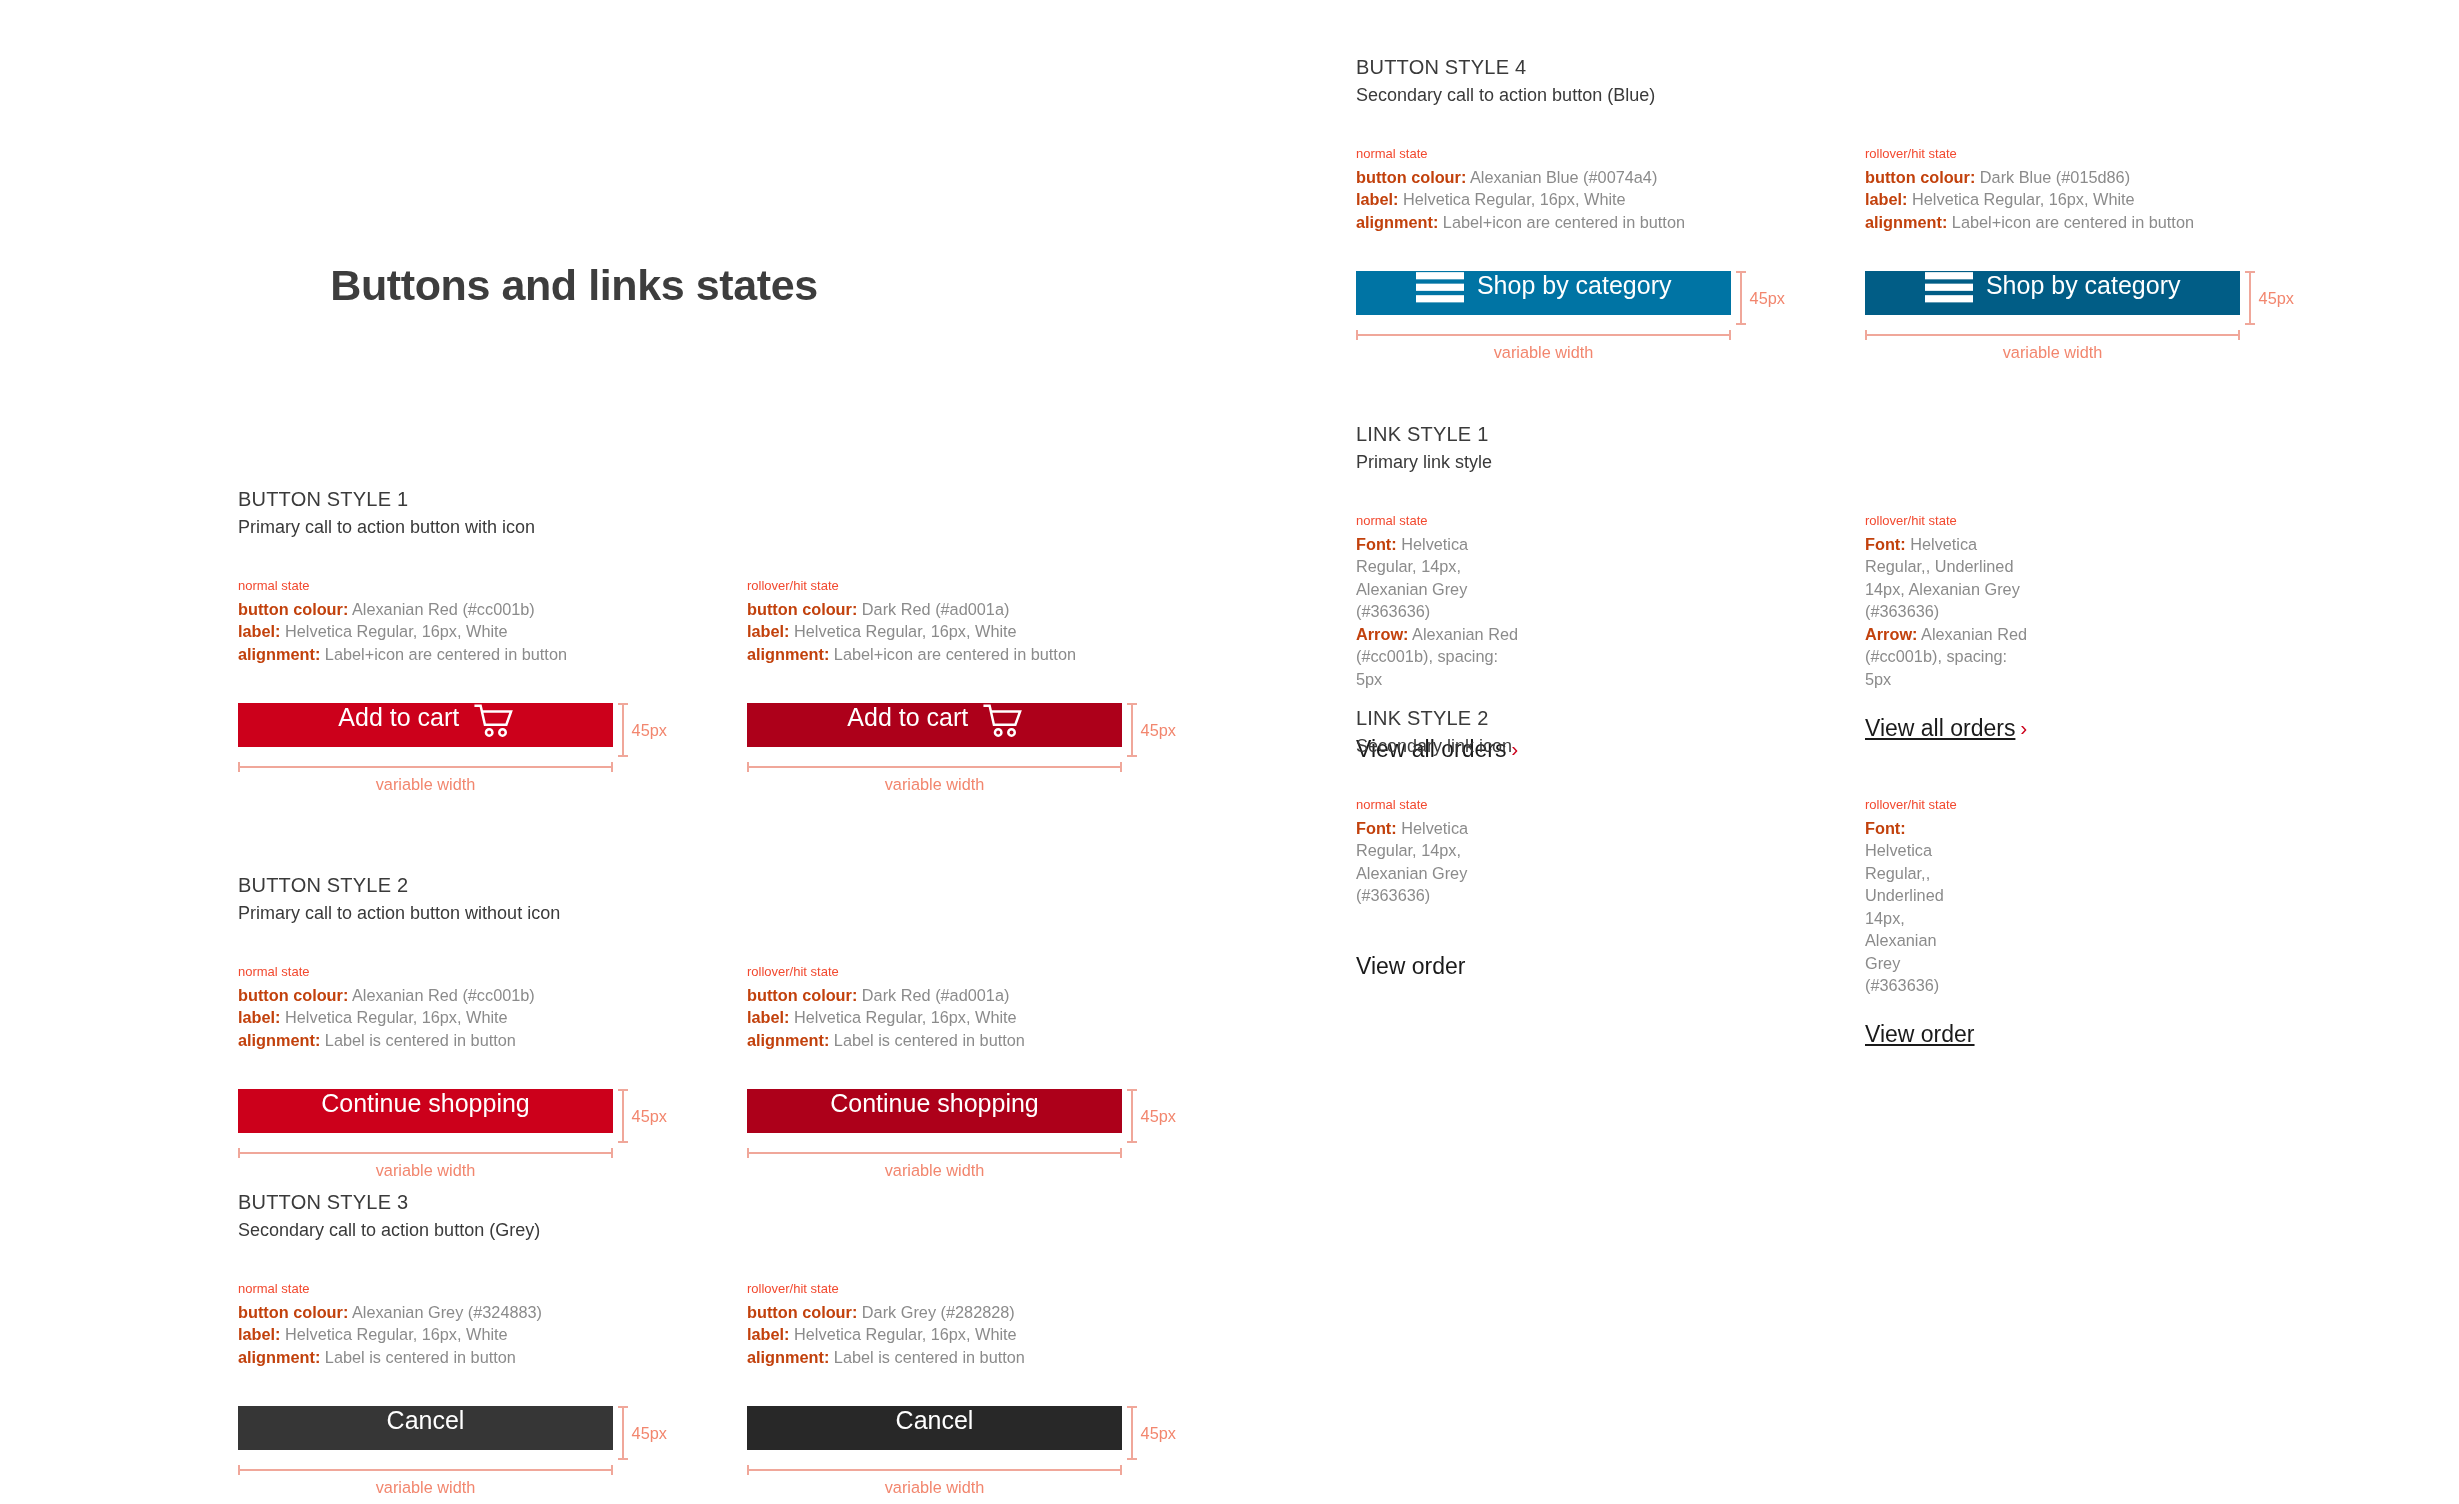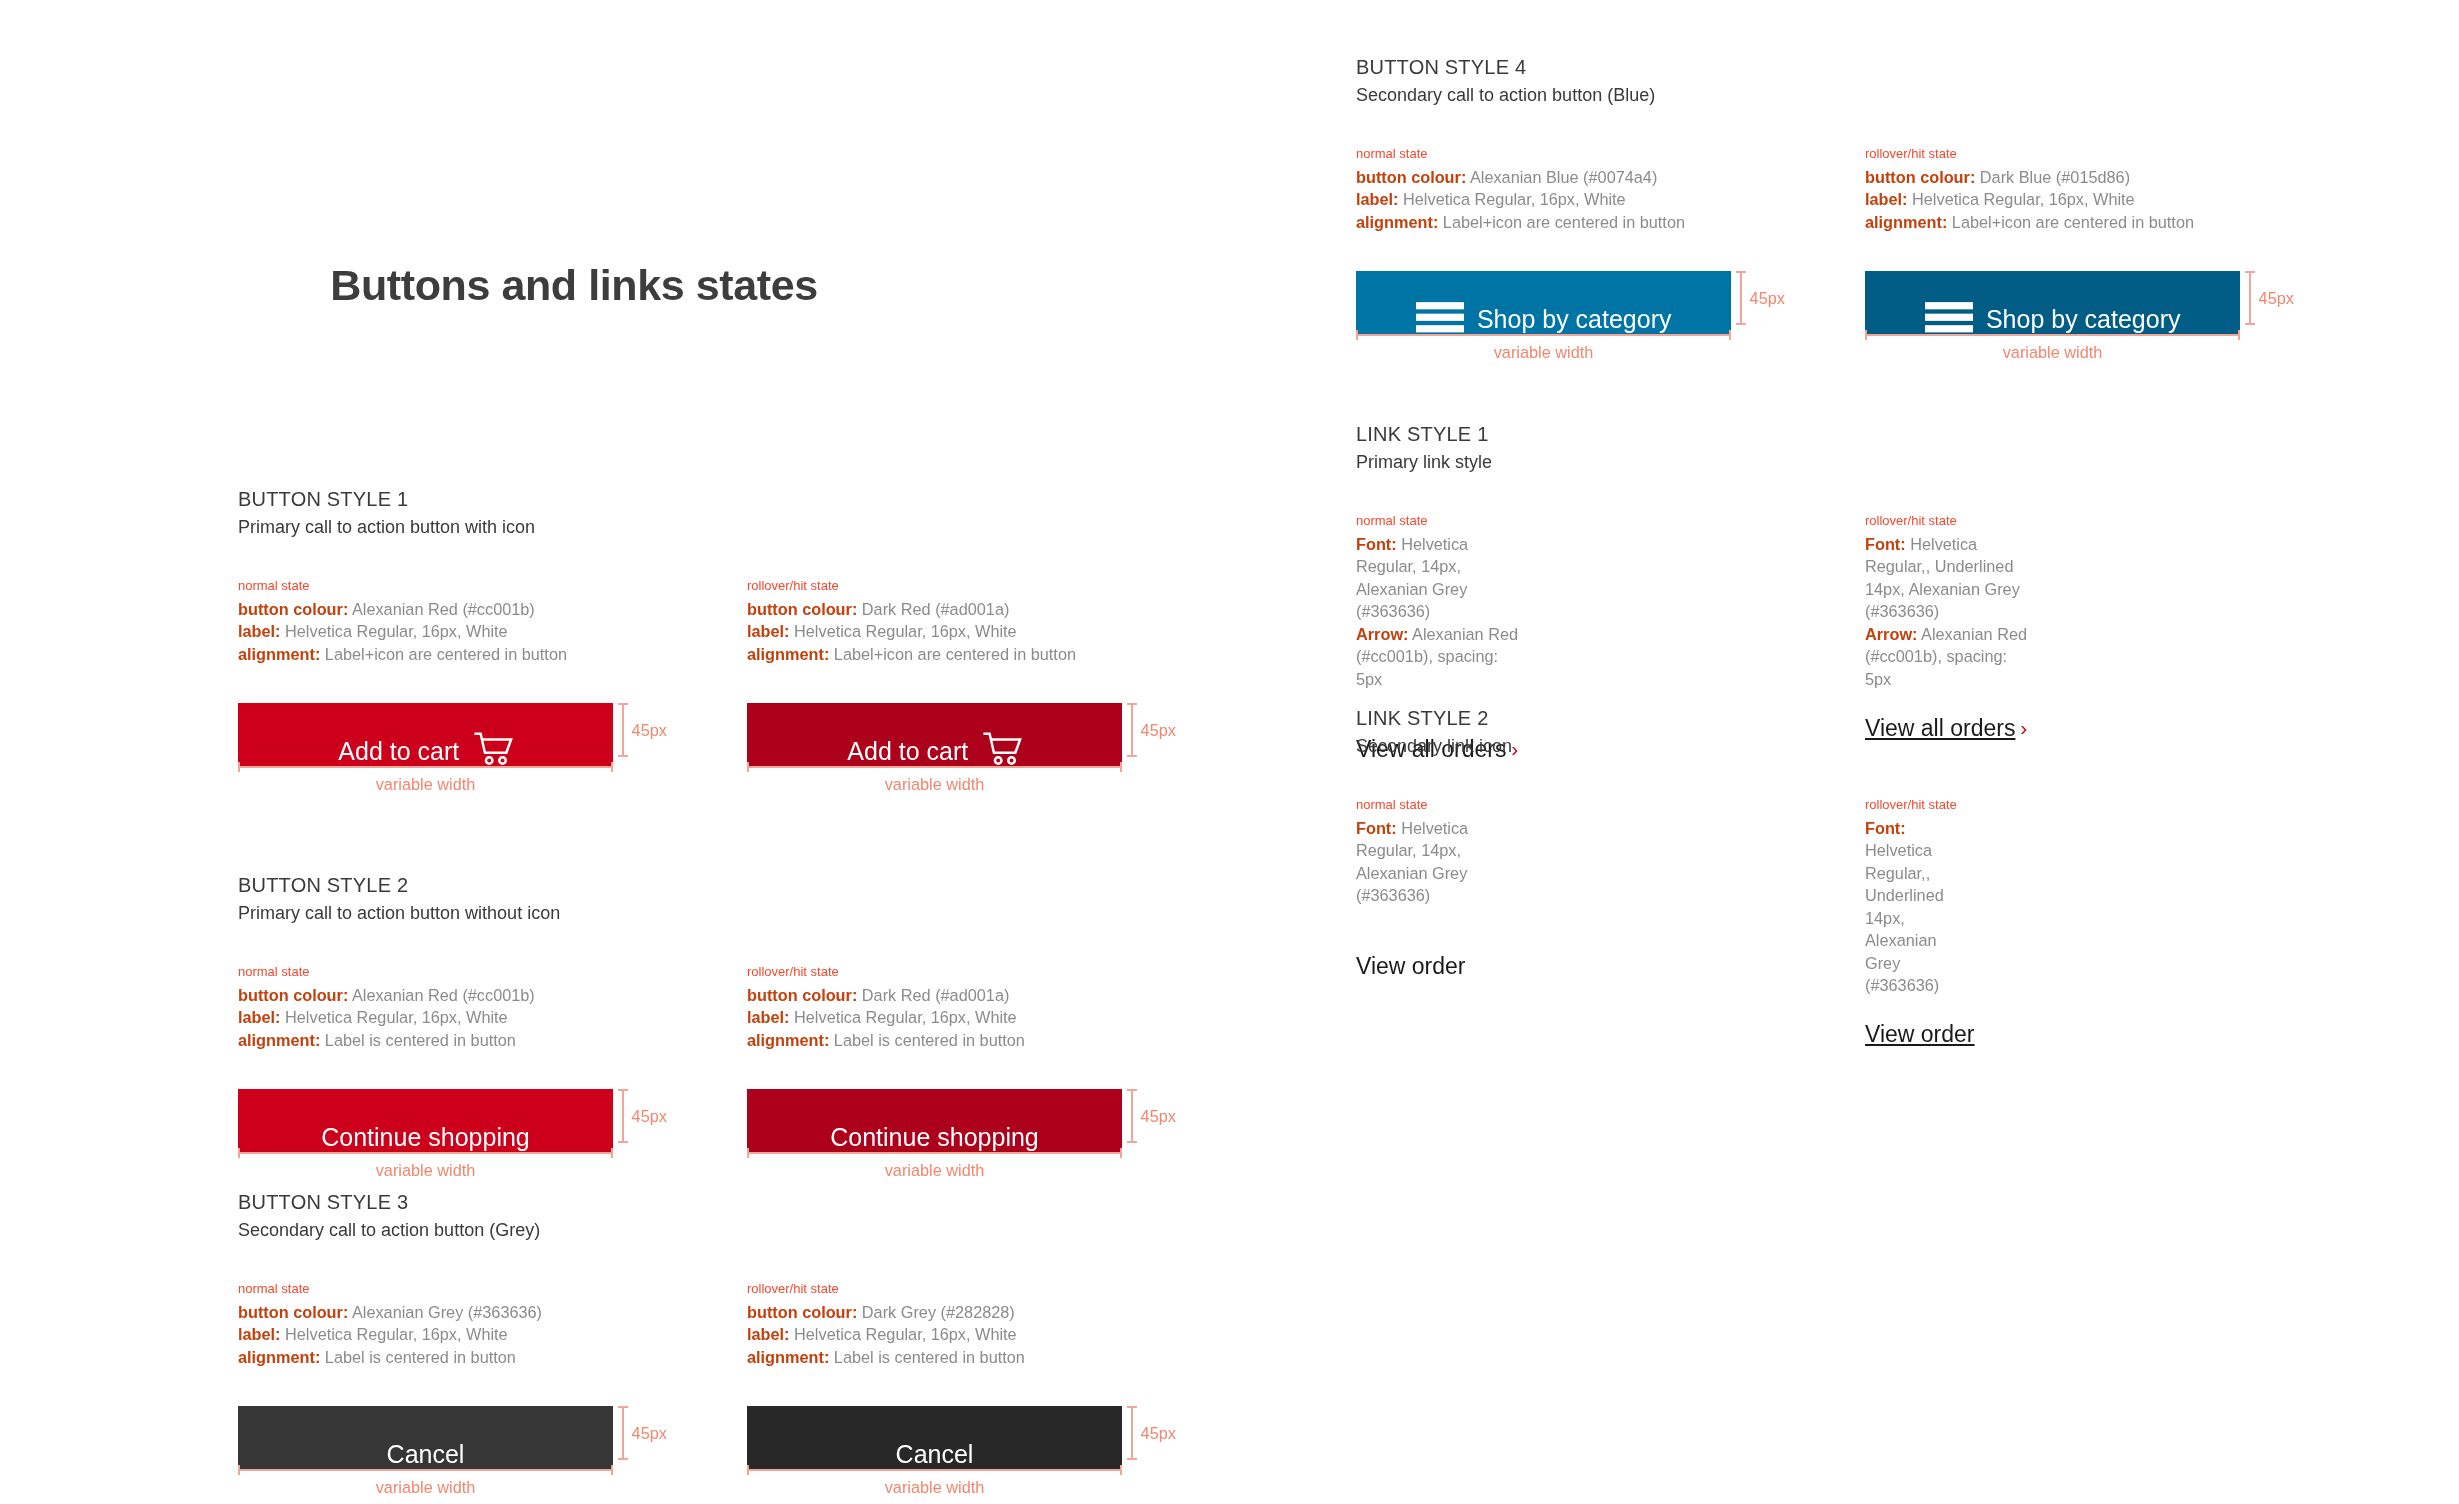--- a/index.html
+++ b/index.html
@@ -61,23 +61,23 @@
     line-height: 1.38;
     max-width: 452px;
   }
   .spec-line b {
     color: #c2410c;
     font-weight: bold;
   }
 
   
   .btn {
-    height: 63px;
+    height: 44px;
     display: flex;
-    align-items: flex-end;
+    align-items: flex-start;
     justify-content: center;
     gap: 13.4px;
     color: #ffffff;
     font-size: 25px;
     box-sizing: border-box;
     cursor: pointer;
     user-select: none;
   }
   .btn-label { white-space: nowrap; }
 
@@ -282,21 +282,21 @@
   </div>
 </div>
 
 <div class="section" style="left:238px; top:1191px;">
   <div class="sec-title">BUTTON STYLE 3</div>
   <div class="sec-sub">Secondary call to action button (Grey)</div>
   <div class="cols" style="height:288px; margin-top:40px;">
 
     <div class="col left">
       <div class="state-label">normal state</div>
-      <div class="spec-line"><b>button colour:</b><span> Alexanian Grey (#363636)</span></div>
+      <div class="spec-line"><b>button colour:</b><span> Alexanian Grey (#324883)</span></div>
       <div class="spec-line"><b>label:</b><span> Helvetica Regular, 16px, White</span></div>
       <div class="spec-line"><b>alignment:</b><span> Label is centered in button</span></div>
 
       <div class="measure-wrap" style="margin-top:38px; width:375px;">
         <div class="btn" style="background:#363636; width:375px;">
           <span class="btn-label">Cancel</span>
         </div>
         <div class="m-height" style="left:384px;">
           <div class="m-vline"></div>
           <div class="m-text">45px</div>

